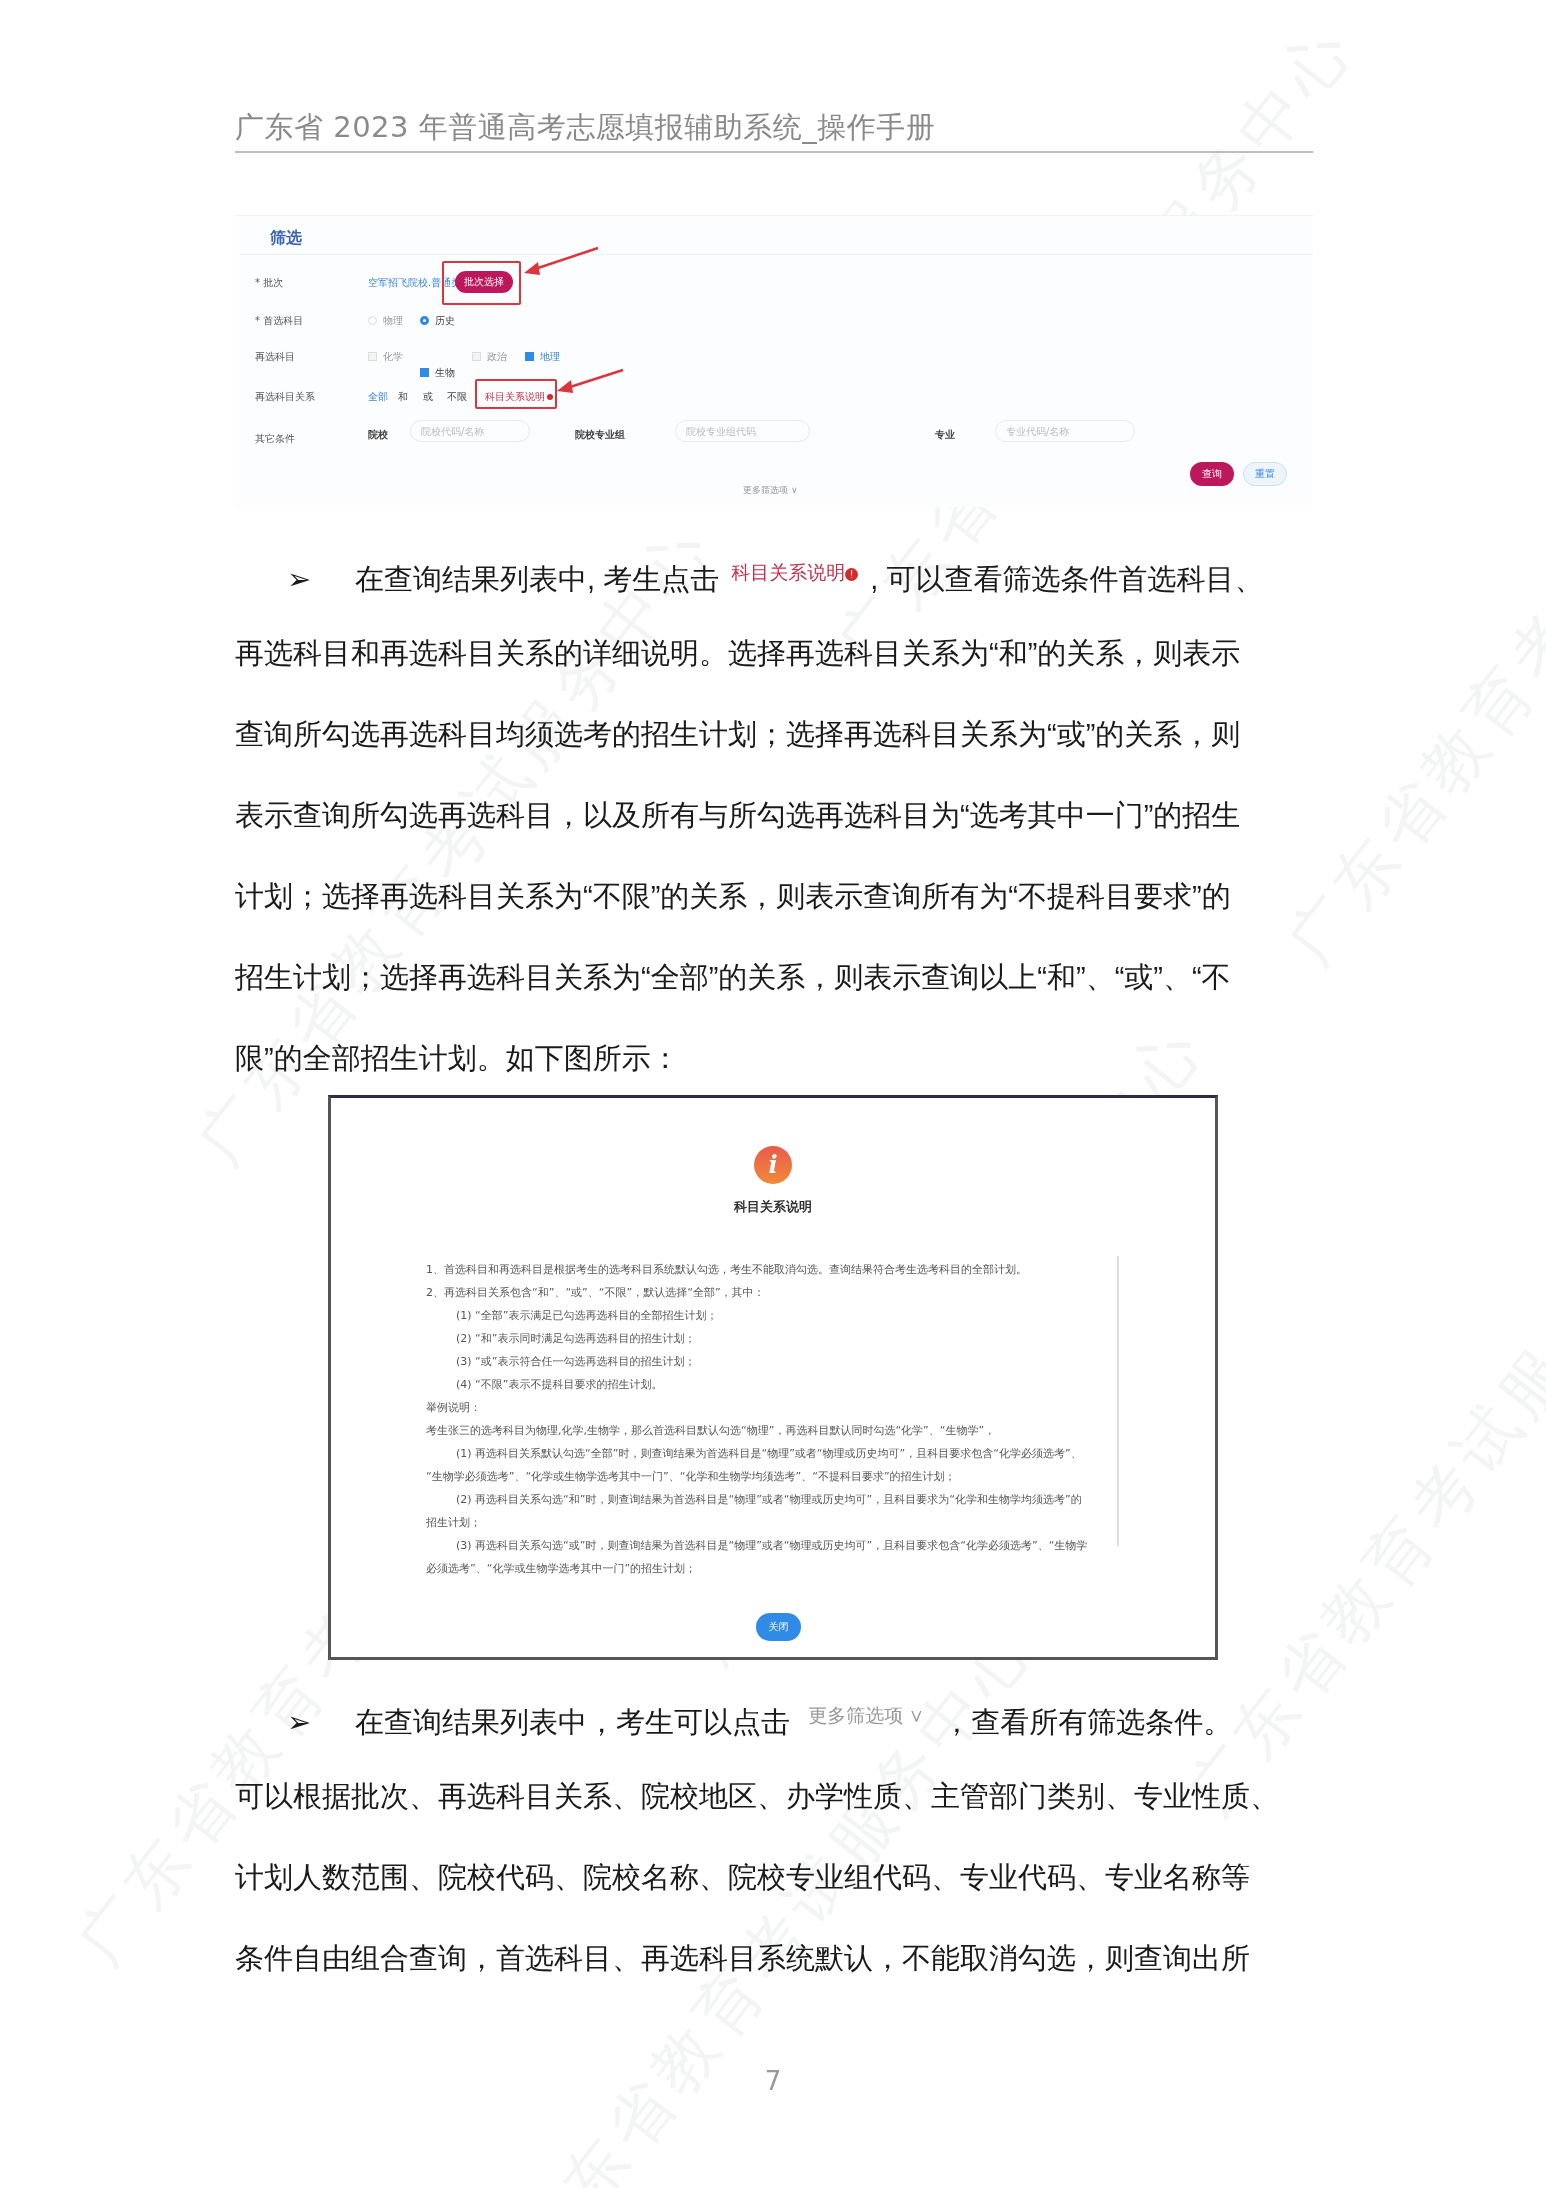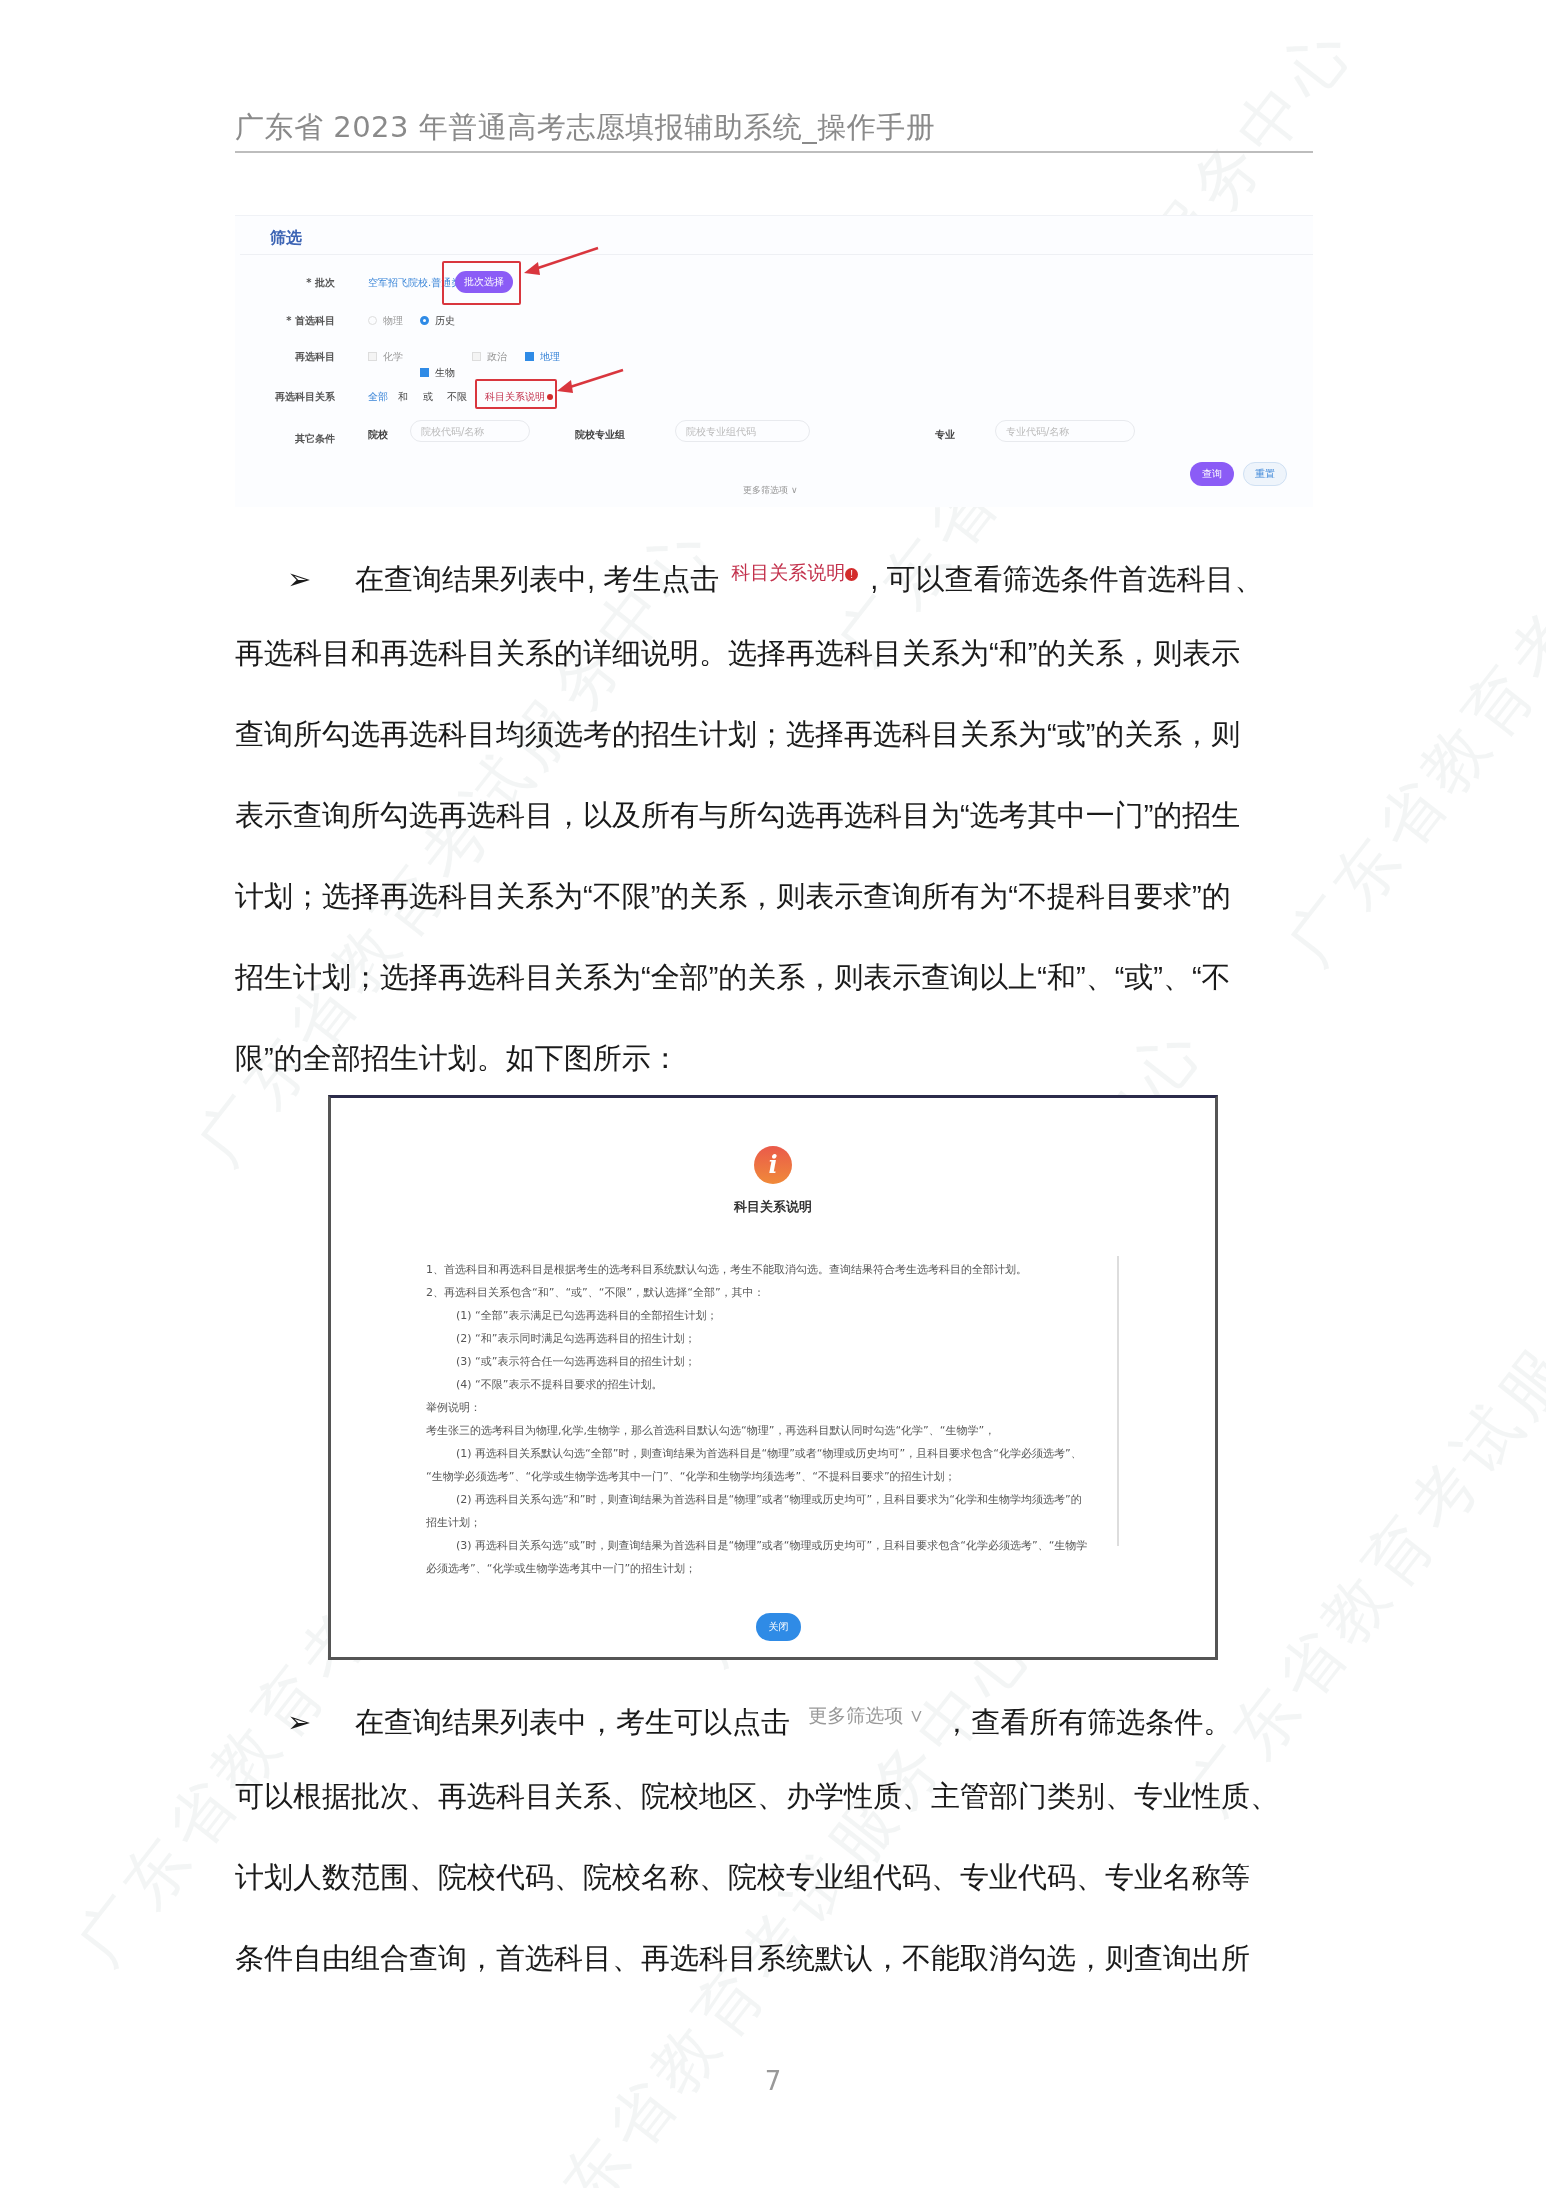--- a/index.html
+++ b/index.html
@@ -3,25 +3,25 @@
 <meta charset="utf-8">
 <style>
 *{box-sizing:border-box;margin:0;padding:0}
 body{width:1546px;height:2188px;background:#fff;position:relative;overflow:hidden;font-family:"DejaVu Sans",sans-serif;color:#222}
 .hdr{position:absolute;left:235px;top:108px;font-size:29px;color:#8a8a8a;letter-spacing:.5px}
 .rule{position:absolute;left:235px;top:151px;width:1078px;height:2px;background:#bdbdbd}
 
 .shot1{position:absolute;left:235px;top:215px;width:1078px;height:292px;background:#fcfdff;border-top:1px solid #f0f2f6}
 .s1title{position:absolute;left:35px;top:12px;font-size:16px;color:#3c64b4;font-weight:bold}
 .s1line{position:absolute;left:5px;top:38px;right:0;height:1px;background:#eef0f4}
-.lbl{position:absolute;font-size:10px;color:#555;font-weight:bold;text-align:right;width:80px}
+.lbl{position:absolute;font-size:10px;color:#555;font-weight:normal;text-align:left;width:80px}
 .val{position:absolute;font-size:10px;color:#999}
 .blue{color:#3b86d8}
 .dark{color:#444}
-.pill{position:absolute;border-radius:14px;font-size:10px;color:#fff;background:#8b5cf6;text-align:center}
+.pill{position:absolute;border-radius:14px;font-size:10px;color:#fff;background:#be185d;text-align:center}
 .pill.light{background:#eef4fb;color:#3b86d8;border:1px solid #cfe0f3}
 .rbox{position:absolute;border:2px solid #d9363e;border-radius:2px}
 .inp{position:absolute;height:22px;border:1px solid #e8eaee;border-radius:11px;font-size:10px;color:#bbb;padding:4px 10px}
 .cb{display:inline-block;width:9px;height:9px;border:1px solid #ddd;vertical-align:-1px;margin-right:6px;background:#f4f4f4}
 .cb.on{background:#2f8be6;border-color:#2f8be6}
 .rd{display:inline-block;width:9px;height:9px;border-radius:50%;border:1px solid #ddd;vertical-align:-1px;margin-right:6px}
 .rd.on{border:3px solid #2f8be6}
 .more{position:absolute;font-size:9px;color:#999}
 
 .para{position:absolute;left:235px;width:1078px;font-size:29px;line-height:81px;color:#1a1a1a;font-family:Liberation Sans, sans-serif}

